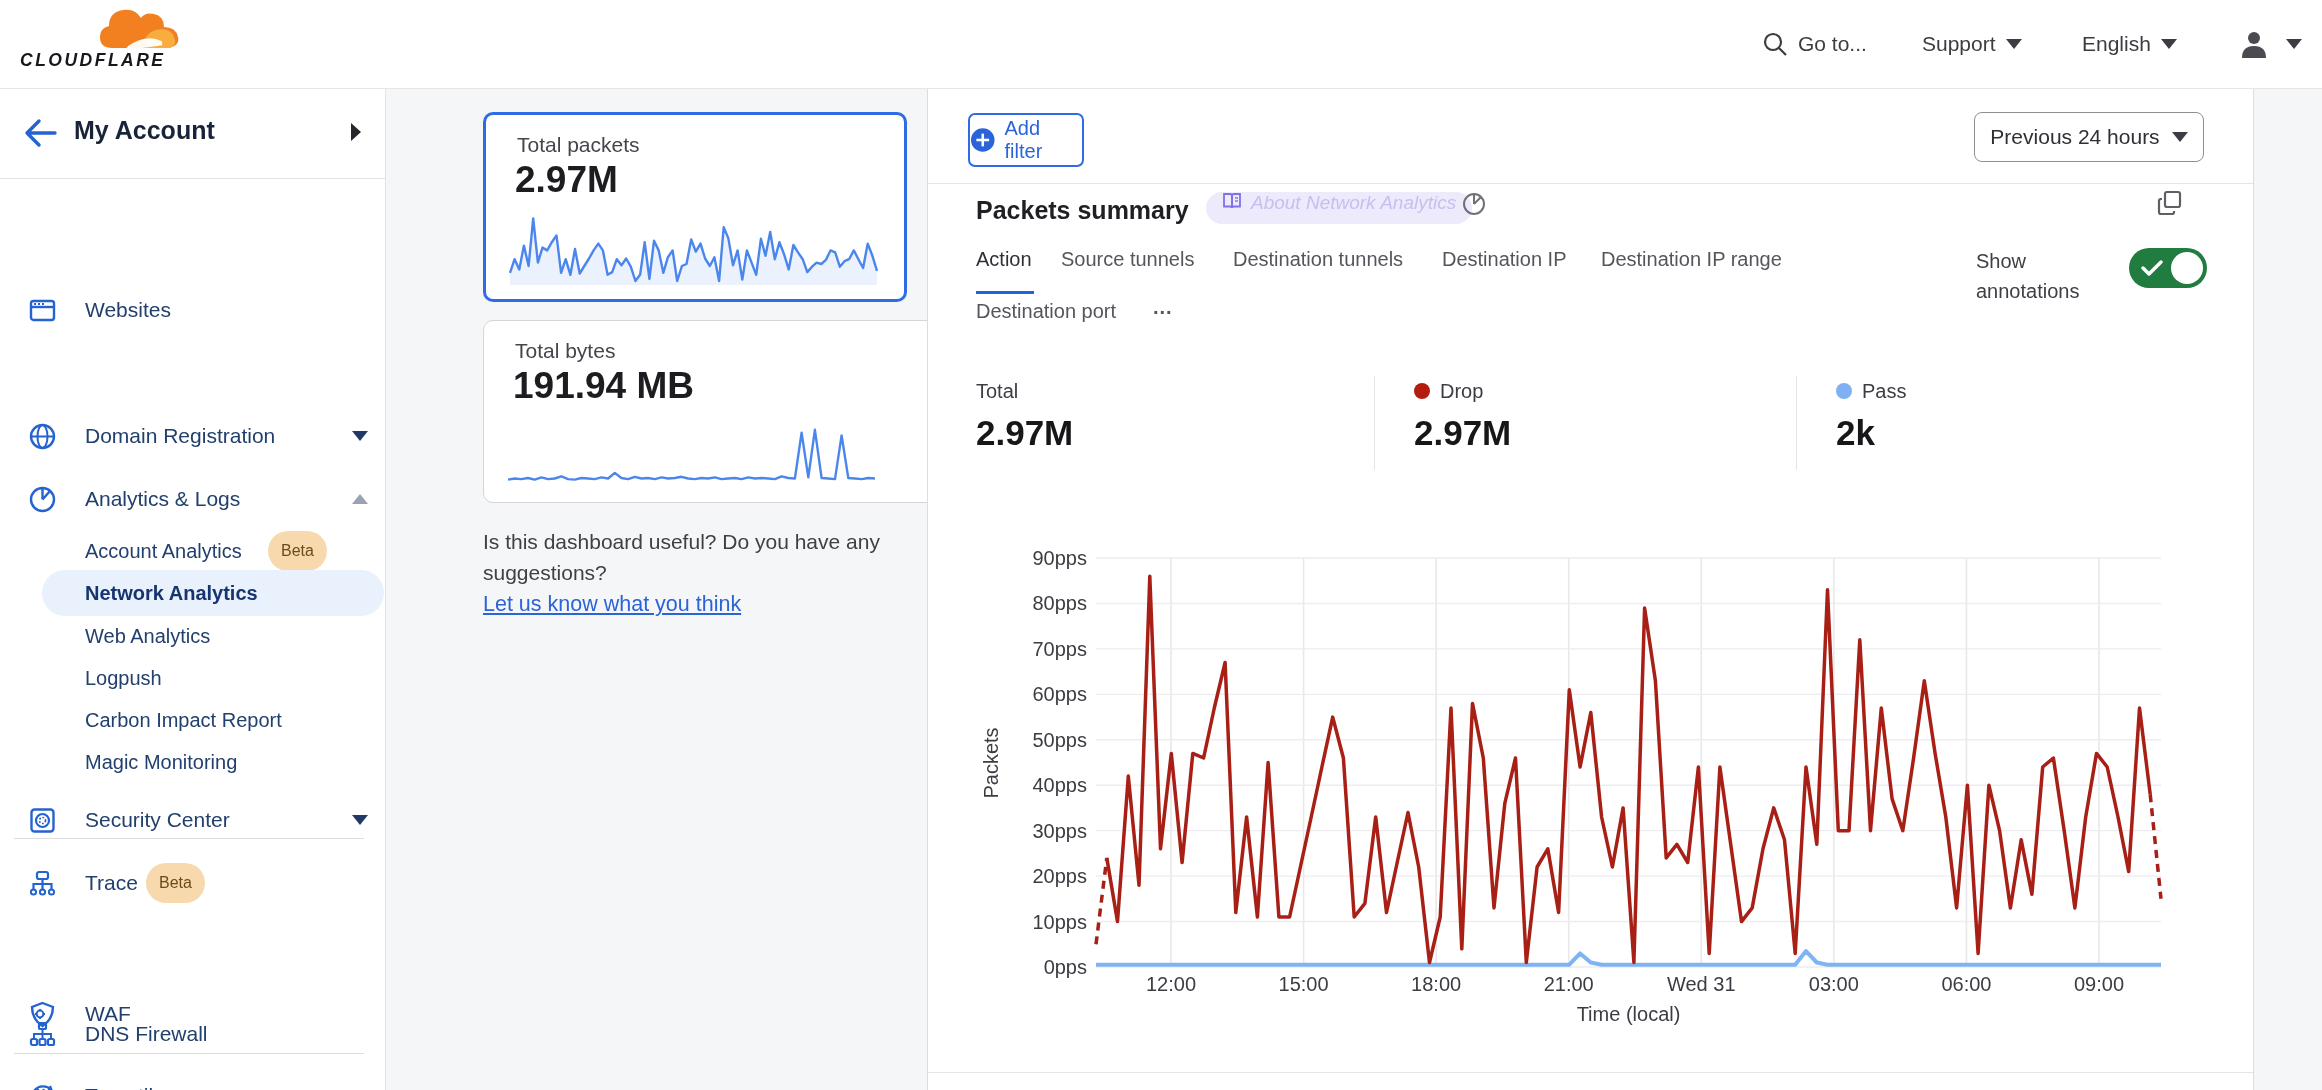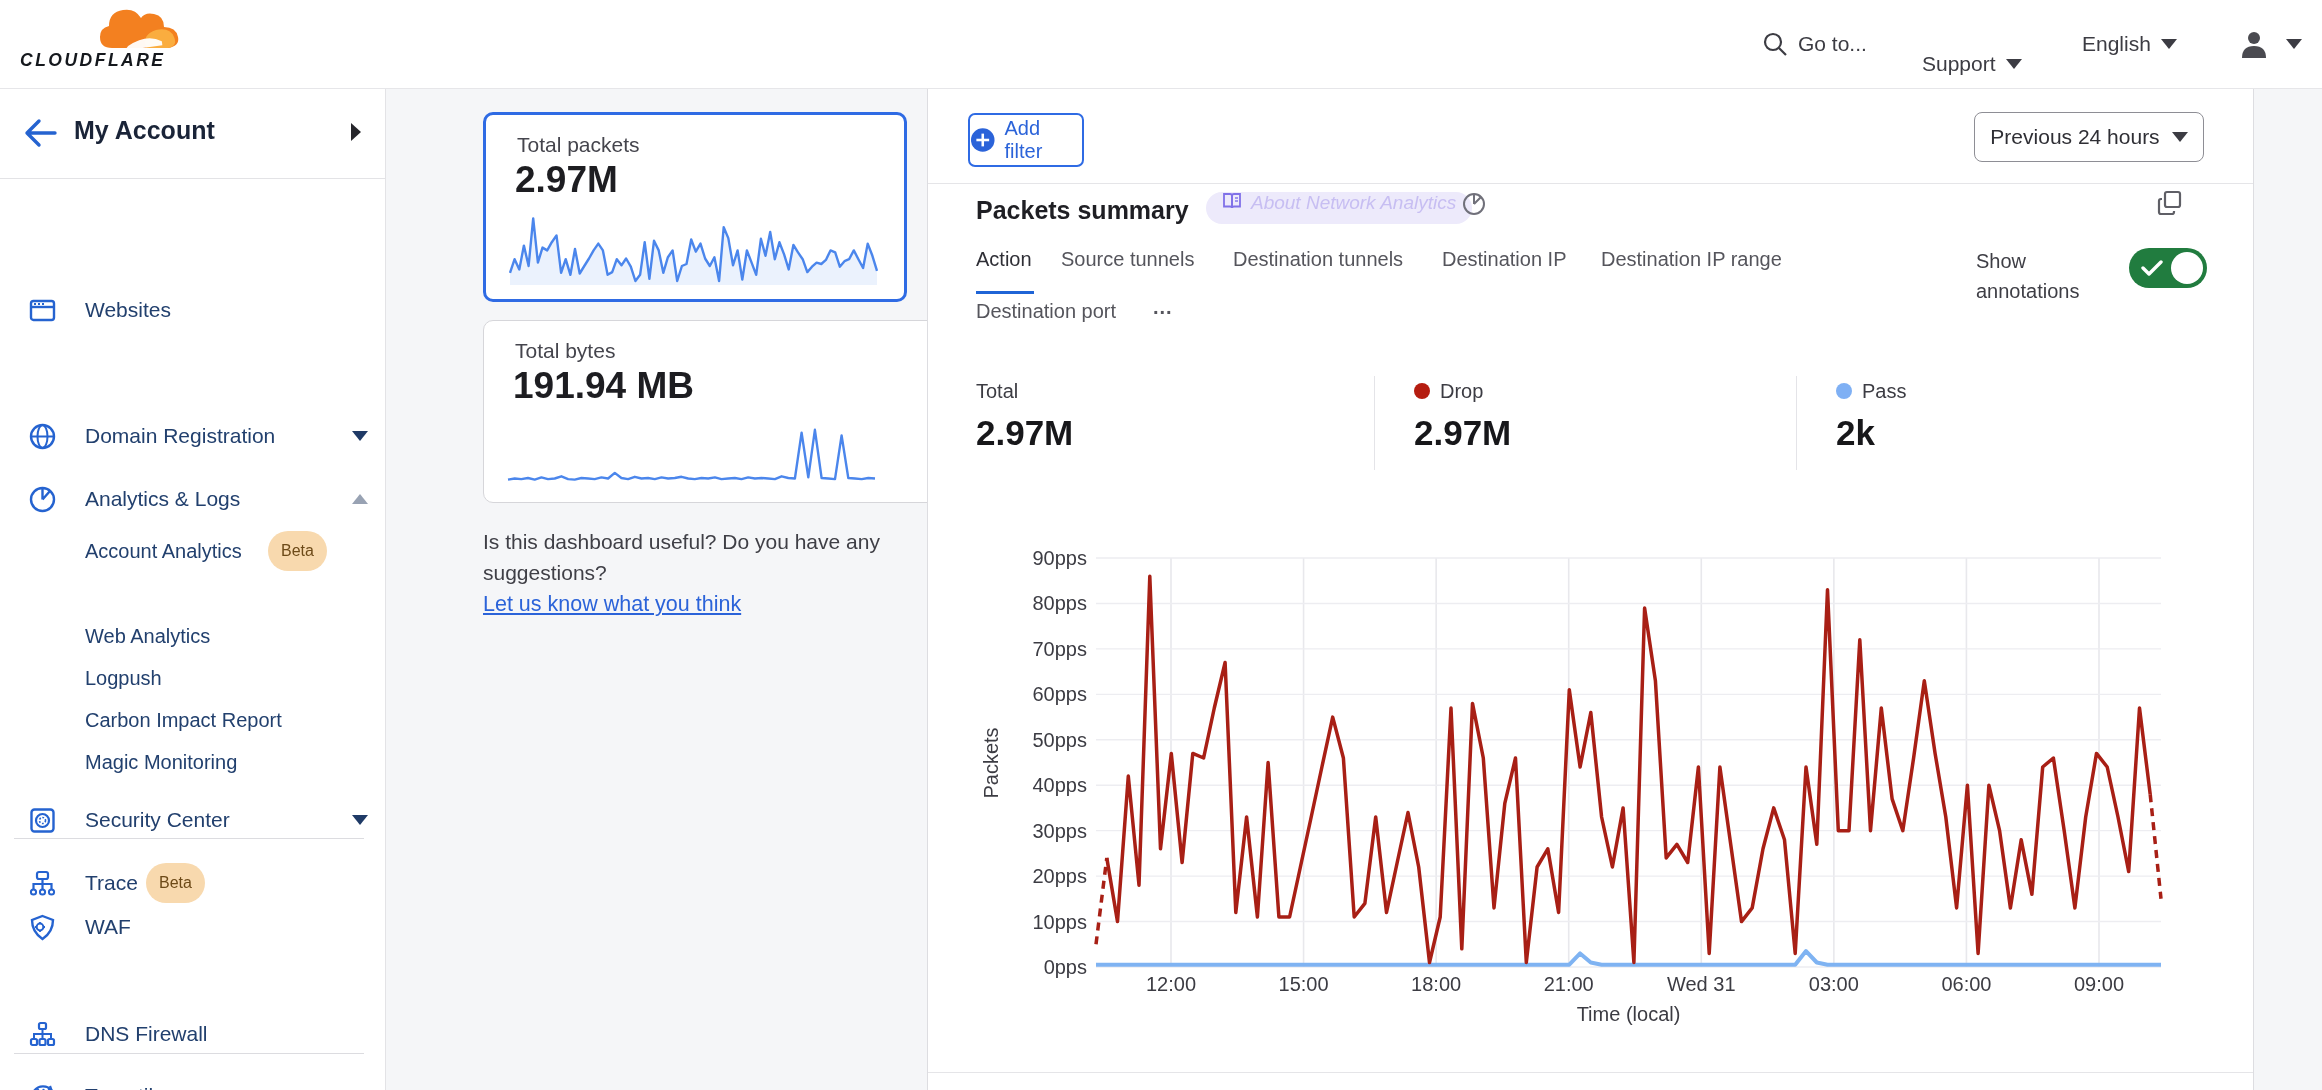--- a/index.html
+++ b/index.html
@@ -80,21 +80,21 @@
       </svg>
       <div class="brand">CLOUDFLARE</div>
     </div>
     <div class="navitem" style="left:1762px;">
       <svg width="26" height="26" viewBox="0 0 26 26">
           <circle cx="11" cy="11" r="8" fill="none" stroke="#3c3c43" stroke-width="2.2"></circle>
           <line x1="17" y1="17" x2="24" y2="24" stroke="#3c3c43" stroke-width="2.2"></line>
         </svg>
       <span>Go to...</span>
     </div>
-    <div class="navitem" style="left:1922px;margin-top:20px;">
+    <div class="navitem" style="left:1922px;">
       <span>Support</span>
       <span class="cdown"></span>
     </div>
     <div class="navitem" style="left:2082px;">
       <span>English</span>
       <span class="cdown"></span>
     </div>
     <div class="navitem" style="left:2238px;gap:16px;">
       <svg width="32" height="32" viewBox="0 0 32 32">
           <circle cx="16" cy="10" r="6" fill="#4a4a50"></circle>
@@ -144,20 +144,23 @@
         </svg>
       <span class="sb-label">Domain Registration</span>
       <span class="sb-caret-d"></span>
     </div>
 
     <div class="sb-item sb-sub" style="top:440px;">
       <span class="sb-label">Account Analytics</span>
       <span class="beta" style="left:268px;">Beta</span>
     </div>
 
+    <div class="sb-item sb-sub selected" style="top:482px;">
+      <span class="sb-label">Network Analytics</span>
+    </div>
 
     <div class="sb-item sb-sub" style="top:525px;">
       <span class="sb-label">Web Analytics</span>
     </div>
     <div class="sb-item sb-sub" style="top:567px;">
       <span class="sb-label">Logpush</span>
     </div>
     <div class="sb-item sb-sub" style="top:609px;">
       <span class="sb-label">Carbon Impact Report</span>
     </div>
@@ -182,21 +185,21 @@
           <circle cx="4.5" cy="22" r="2.6" fill="none" stroke="#2563d0" stroke-width="2"></circle>
           <circle cx="13.5" cy="22" r="2.6" fill="none" stroke="#2563d0" stroke-width="2"></circle>
           <circle cx="22.5" cy="22" r="2.6" fill="none" stroke="#2563d0" stroke-width="2"></circle>
         </svg>
       <span class="sb-label">Trace</span>
       <span class="beta" style="left:146px;">Beta</span>
     </div>
 
     <div class="sb-div" style="top:750px;"></div>
 
-    <div class="sb-item" style="top:816px;">
+    <div class="sb-item" style="top:903px;">
       <svg class="sb-ic" viewBox="0 0 27 27">
           <path d="M13.5 2 L24 6 Q24 18 13.5 25 Q3 18 3 6 Z" fill="none" stroke="#2563d0" stroke-width="2.4"></path>
           <circle cx="11" cy="13" r="3.4" fill="none" stroke="#2563d0" stroke-width="2"></circle>
           <line x1="11" y1="8" x2="11" y2="9.6" stroke="#2563d0" stroke-width="1.8"></line>
           <line x1="11" y1="16.4" x2="11" y2="18" stroke="#2563d0" stroke-width="1.8"></line>
           <line x1="6" y1="13" x2="7.6" y2="13" stroke="#2563d0" stroke-width="1.8"></line>
           <line x1="14.4" y1="13" x2="16" y2="13" stroke="#2563d0" stroke-width="1.8"></line>
         </svg>
       <span class="sb-label">WAF</span>
     </div>

